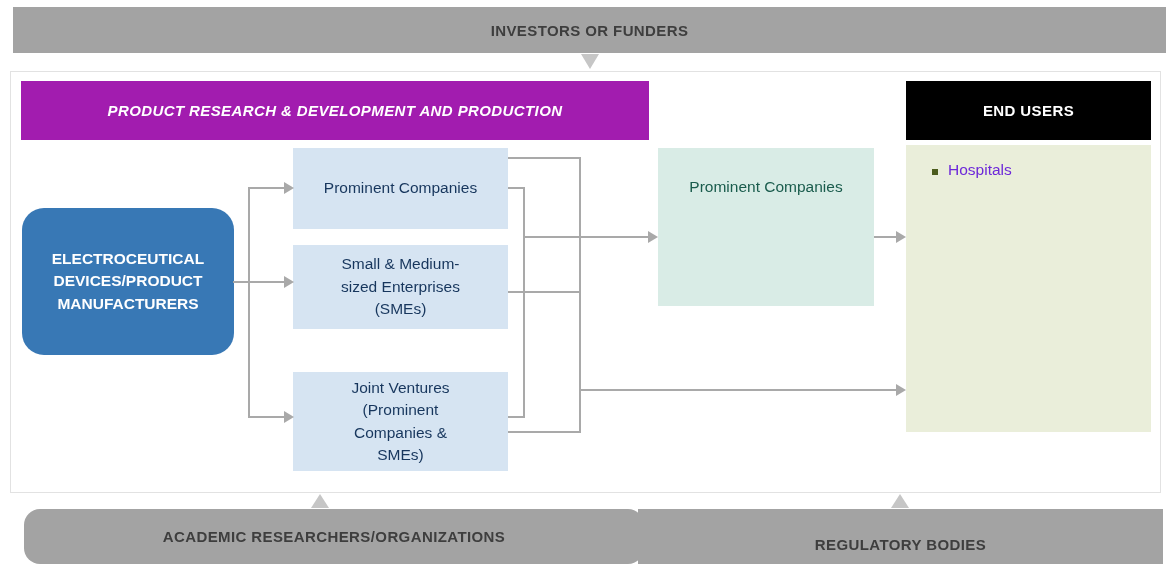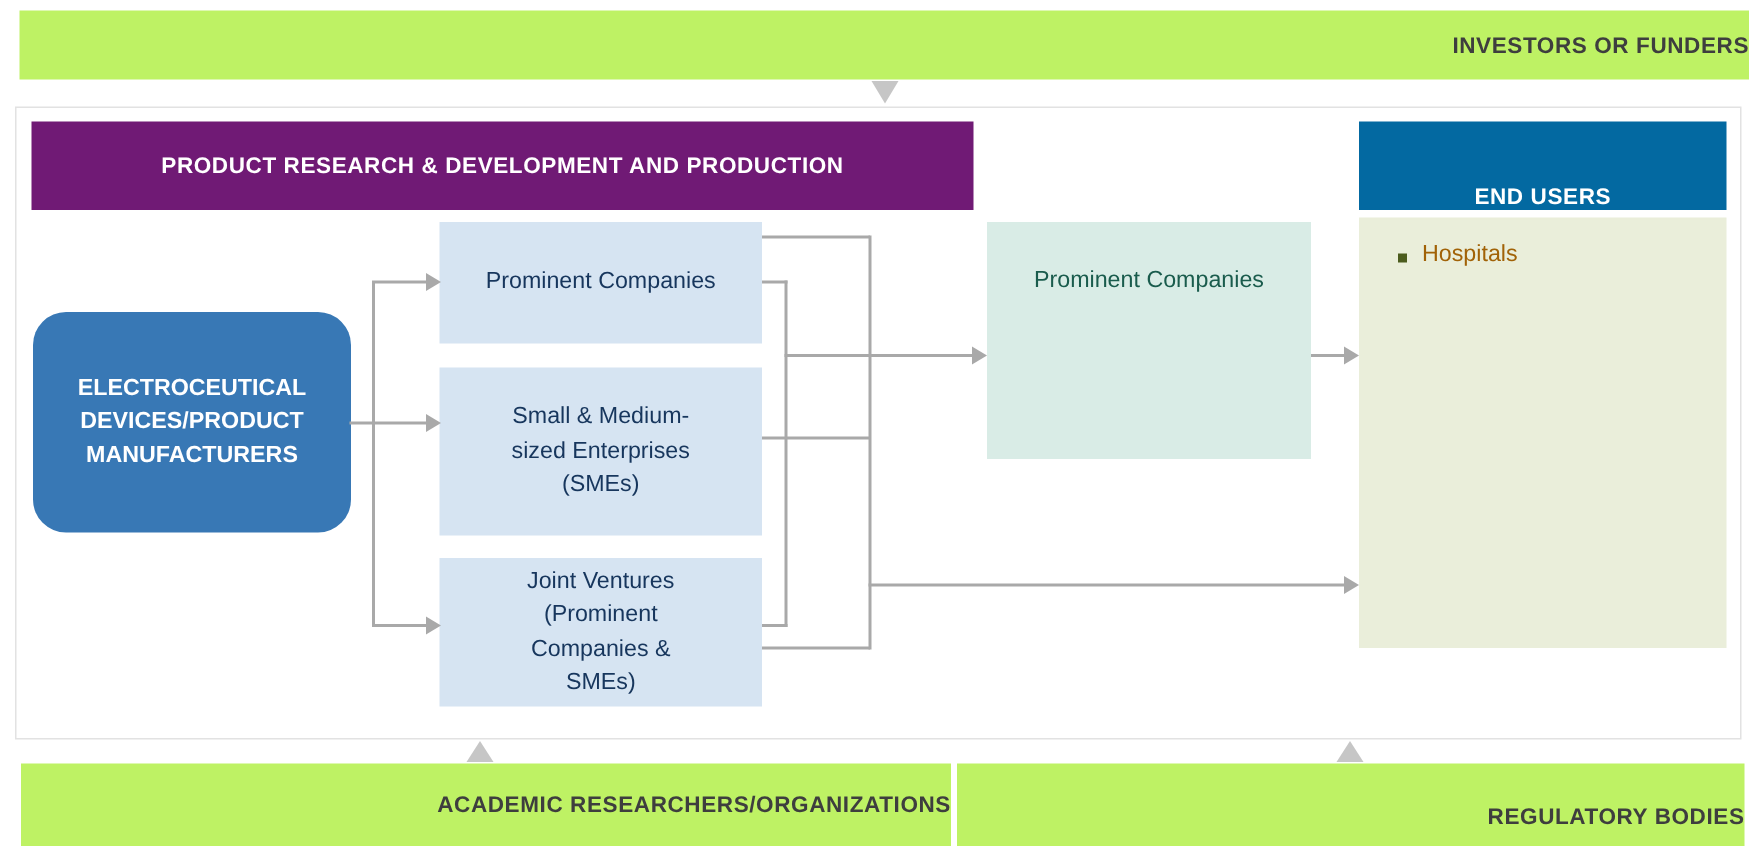--- a/index.html
+++ b/index.html
@@ -1,55 +1,55 @@
 <!DOCTYPE html>
 <html><head>
 <meta charset="utf-8">
 <style>
   * { margin:0; padding:0; box-sizing:border-box; }
   body { background:#ffffff; font-family:"Liberation Sans", sans-serif; }
   .canvas { position:relative; width:1170px; height:564px; background:#ffffff; overflow:hidden; }
 
   .banner {
-    position:absolute; background:#bef264; color:#3e3e3e;
-    display:flex; align-items:center; justify-content:flex-end;
+    position:absolute; background:#a3a3a3; color:#3e3e3e;
+    display:flex; align-items:center; justify-content:center;
     font-weight:bold; font-size:15px; letter-spacing:.4px;
   }
   .hdr {
     position:absolute; height:59px; color:#ffffff;
     display:flex; align-items:center; justify-content:center;
     font-weight:bold; font-size:15px; letter-spacing:.4px; text-align:center;
   }
-  .hdr-blue  { background:#701a75; }
+  .hdr-blue  { background:#a21caf;font-style:italic; }
   .hdr-teal  { background:#3aa78e; }
-  .hdr-green { background:#0369a1;align-items:flex-end; }
+  .hdr-green { background:#000000; }
 
   .mfg-box {
     position:absolute; left:22px; top:208px; width:212px; height:147px;
     background:#3878b5; border-radius:22px; color:#ffffff;
     display:flex; align-items:center; justify-content:center; text-align:center;
     font-weight:bold; font-size:15.5px; line-height:1.45; padding:0 26px;
   }
   .pbox {
     position:absolute; left:293px; width:215px; background:#d6e4f2; color:#17365d;
     display:flex; align-items:center; justify-content:center; text-align:center;
     font-size:15.5px; line-height:1.45;
   }
   .pbox-1 { top:148px; height:81px;  padding:0 8px;  }
-  .pbox-2 { top:245px; height:112px; padding:0 36px; }
+  .pbox-2 { top:245px; height:84px; padding:0 36px; }
   .pbox-3 { top:372px; height:99px;  padding:0 56px; }
 
   .dist-box {
     position:absolute; left:658px; top:148px; width:216px; height:158px;
     background:#d9ece6; color:#1a5c4d; font-size:15.5px;
     display:flex; justify-content:center; align-items:flex-start; padding-top:30px;
   }
   .eu-box {
     position:absolute; left:906px; top:145px; width:245px; height:287px;
-    background:#eaeeda; color:#a16207; font-size:15.5px;
+    background:#eaeeda; color:#6d28d9; font-size:15.5px;
     padding:16px 12px 0 26px;
   }
   .eu-item { display:flex; align-items:flex-start; margin-bottom:16px; }
   .eu-bullet { width:6px; height:6px; background:#4c5c1d; margin:8px 10px 0 0; flex:none; }
 
   .frame {
     position:absolute; left:10px; top:71px; width:1151px; height:422px;
     border:1px solid #e2e2e2; background:transparent;
   }
 
@@ -135,20 +135,20 @@
   <div class="h-line" style="left:523px; top:236px; width:125px;"></div>
   <div class="arr-right" style="left:648px; top:231px;"></div>
 
   <div class="h-line" style="left:874px; top:236px; width:23px;"></div>
   <div class="arr-right" style="left:896px; top:231px;"></div>
   <div class="h-line" style="left:579px; top:389px; width:318px;"></div>
   <div class="arr-right" style="left:896px; top:384px;"></div>
 
   <div class="tri-up" style="left:311px; top:494px;"></div>
   <div class="tri-up" style="left:891px; top:494px;"></div>
-  <div class="banner" style="left:14px; top:509px; width:620px; height:55px;">
+  <div class="banner" style="left:24px; top:509px; width:620px; height:55px;border-radius:16px;">
     <span>ACADEMIC RESEARCHERS/ORGANIZATIONS</span>
   </div>
   <div class="banner" style="left:638px; top:509px; width:525px; height:70px;">
     <span>REGULATORY BODIES</span>
   </div>
 
 </div>
 
 </body></html>

